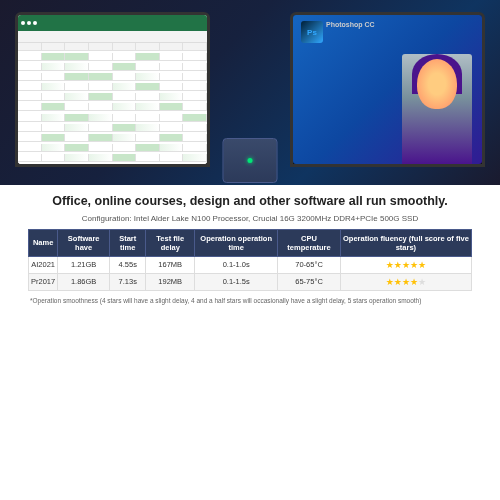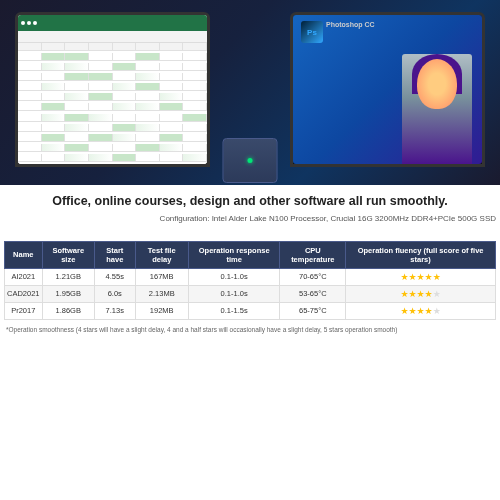--- a/index.html
+++ b/index.html
@@ -182,37 +182,37 @@
     .mini-pc-led {
       width: 5px;
       height: 5px;
       background: #00e676;
       border-radius: 50%;
       box-shadow: 0 0 4px #00e676;
     }
 
     
     .main-content {
-      padding: 8px 4px 4px;
+      padding: 8px 28px 4px;
     }
 
     .headline {
       text-align: center;
       font-size: 12.5px;
       font-weight: bold;
       color: #222;
       line-height: 1.4;
       margin-bottom: 3px;
     }
 
     .config-line {
-      text-align: right;
+      text-align: center;
       font-size: 8px;
       color: #555;
-      margin-bottom: 18px;
+      margin-bottom: 6px;
     }
 
     
     .spec-table {
       width: 100%;
       border-collapse: collapse;
       font-size: 8px;
     }
     .spec-table th {
       background: #2c3a5a;
@@ -379,48 +379,39 @@
 </div>
 
 <div class="main-content">
   <div class="headline">Office, online courses, design and other software all run smoothly.</div>
   <div class="config-line">Configuration: Intel Alder Lake N100 Processor,  Crucial 16G 3200MHz DDR4+PCIe 500G SSD</div>
 
   <table class="spec-table">
     <thead>
       <tr>
         <th>Name</th>
-        <th>Software size</th>
-        <th>Start have</th>
+        <th>Software have</th>
+        <th>Start time</th>
         <th>Test file delay</th>
-        <th>Operation response time</th>
+        <th>Operation operation time</th>
         <th>CPU temperature</th>
         <th>Operation fluency (full score of five stars)</th>
       </tr>
     </thead>
     <tbody id="table-body">
         <tr>
           <td>AI2021</td>
           <td>1.21GB</td>
           <td>4.55s</td>
           <td>167MB</td>
           <td>0.1-1.0s</td>
           <td>70-65°C</td>
           <td style="white-space: nowrap;"><span style="color:#ffc107;font-size:9px;">★</span><span style="color:#ffc107;font-size:9px;">★</span><span style="color:#ffc107;font-size:9px;">★</span><span style="color:#ffc107;font-size:9px;">★</span><span style="color:#ffc107;font-size:9px;">★</span></td>
         </tr>
         <tr>
-          <td>CAD2021</td>
-          <td>1.95GB</td>
-          <td>6.0s</td>
-          <td>2.13MB</td>
-          <td>0.1-1.0s</td>
-          <td>53-65°C</td>
-          <td style="white-space: nowrap;"><span style="color:#ffc107;font-size:9px;">★</span><span style="color:#ffc107;font-size:9px;">★</span><span style="color:#ffc107;font-size:9px;">★</span><span style="color:#ffc107;font-size:9px;">★</span><span style="color:#ddd;font-size:9px;">★</span></td>
-        </tr>
-        <tr>
           <td>Pr2017</td>
           <td>1.86GB</td>
           <td>7.13s</td>
           <td>192MB</td>
           <td>0.1-1.5s</td>
           <td>65-75°C</td>
           <td style="white-space: nowrap;"><span style="color:#ffc107;font-size:9px;">★</span><span style="color:#ffc107;font-size:9px;">★</span><span style="color:#ffc107;font-size:9px;">★</span><span style="color:#ffc107;font-size:9px;">★</span><span style="color:#ddd;font-size:9px;">★</span></td>
         </tr>
       </tbody>
   </table>

